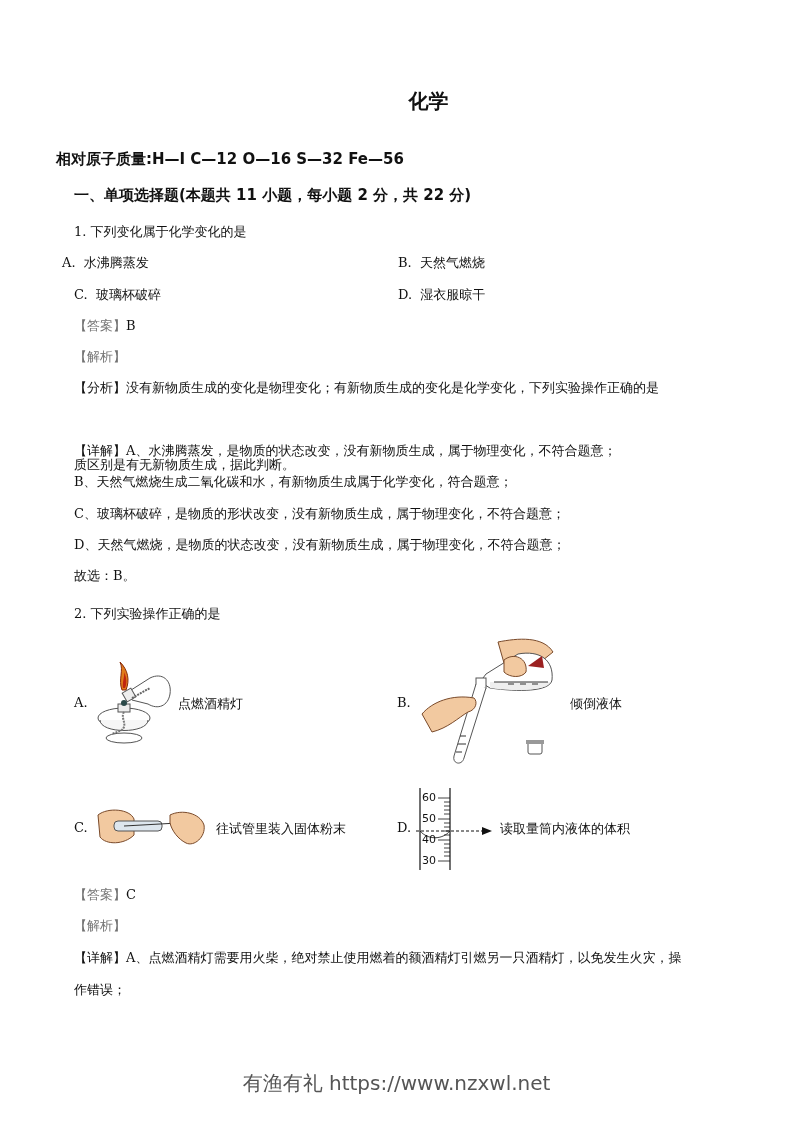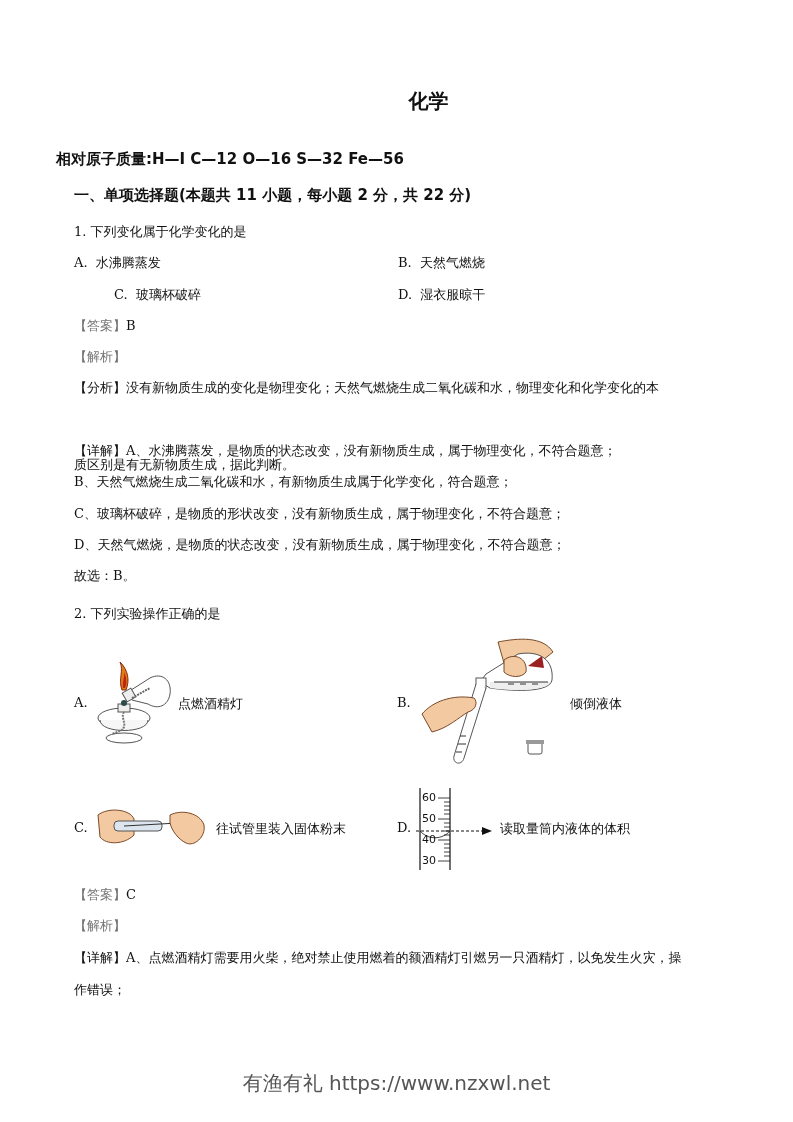--- a/index.html
+++ b/index.html
@@ -14,27 +14,27 @@
   .footer { left: 0; width: 793px; top: 1070px; text-align: center; font-size: 20px; color: #555; font-family: "DejaVu Sans", sans-serif; }
 </style>
 </head>
 <body>
 
 <div class="abs title">化学</div>
 <div class="abs bold14" style="left:56px;top:150px;">相对原子质量:H—I   C—12   O—16   S—32   Fe—56</div>
 <div class="abs bold14" style="left:74px;top:186px;">一、单项选择题(本题共 11 小题，每小题 2 分，共 22 分)</div>
 
 <div class="abs t" style="left:74px;top:223px;">1. 下列变化属于化学变化的是</div>
-<div class="abs t" style="left:74px;top:254px;"><span>A.</span>&nbsp;&nbsp;<span>水沸腾蒸发</span></div>
+<div class="abs t" style="left:62px;top:254px;"><span>A.</span>&nbsp;&nbsp;<span>水沸腾蒸发</span></div>
 <div class="abs t" style="left:398px;top:254px;"><span>B.</span>&nbsp;&nbsp;<span>天然气燃烧</span></div>
-<div class="abs t" style="left:74px;top:286px;margin-left:40px;"><span>C.</span>&nbsp;&nbsp;<span>玻璃杯破碎</span></div>
+<div class="abs t" style="left:74px;top:286px;"><span>C.</span>&nbsp;&nbsp;<span>玻璃杯破碎</span></div>
 <div class="abs t" style="left:398px;top:286px;"><span>D.</span>&nbsp;&nbsp;<span>湿衣服晾干</span></div>
 <div class="abs t" style="left:74px;top:317px;"><span class="tag">【答案】</span><span>B</span></div>
 <div class="abs t tag" style="left:74px;top:348px;">【解析】</div>
-<div class="abs t" style="left:74px;top:379px;"><span>【分析】</span><span>没有新物质生成的变化是物理变化；天然气燃烧生成二氧化碳和水，物理变化和化学变化的本</span></div>
+<div class="abs t" style="left:74px;top:379px;"><span>【分析】</span><span>没有新物质生成的变化是物理变化；有新物质生成的变化是化学变化，下列实验操作正确的是</span></div>
 <div class="abs t" style="left:74px;top:410px;margin-top:46px;">质区别是有无新物质生成，据此判断。</div>
 <div class="abs t" style="left:74px;top:442px;"><span>【详解】</span><span>A、水沸腾蒸发，是物质的状态改变，没有新物质生成，属于物理变化，不符合题意；</span></div>
 <div class="abs t" style="left:74px;top:473px;">B、天然气燃烧生成二氧化碳和水，有新物质生成属于化学变化，符合题意；</div>
 <div class="abs t" style="left:74px;top:505px;">C、玻璃杯破碎，是物质的形状改变，没有新物质生成，属于物理变化，不符合题意；</div>
 <div class="abs t" style="left:74px;top:536px;">D、天然气燃烧，是物质的状态改变，没有新物质生成，属于物理变化，不符合题意；</div>
 <div class="abs t" style="left:74px;top:567px;">故选：B。</div>
 
 <div class="abs t" style="left:74px;top:605px;">2. 下列实验操作正确的是</div>
 
 <div class="abs t" style="left:74px;top:695px;">A.</div>

